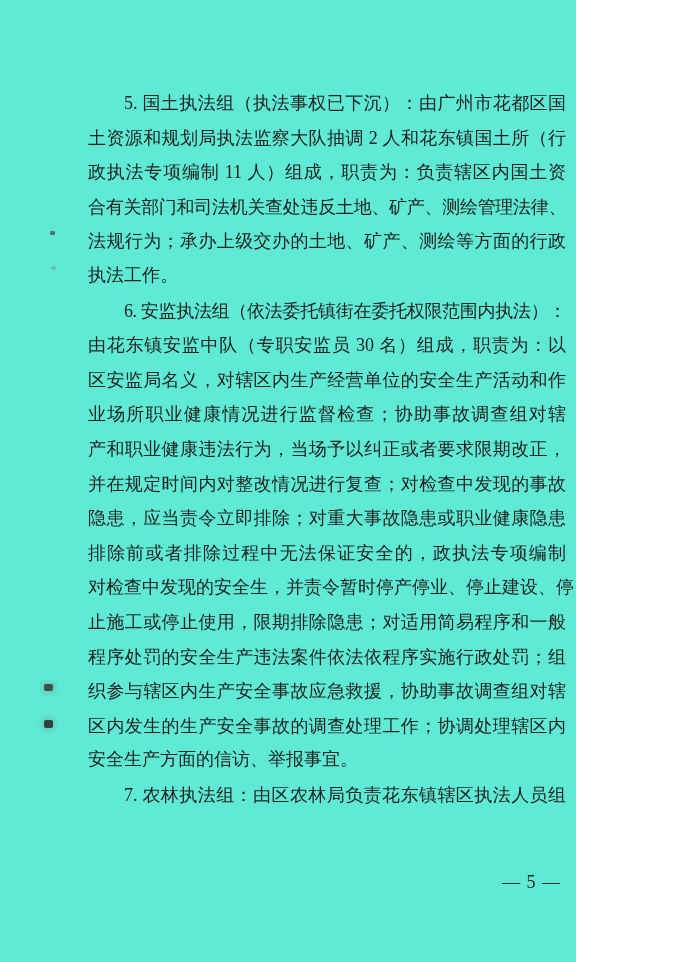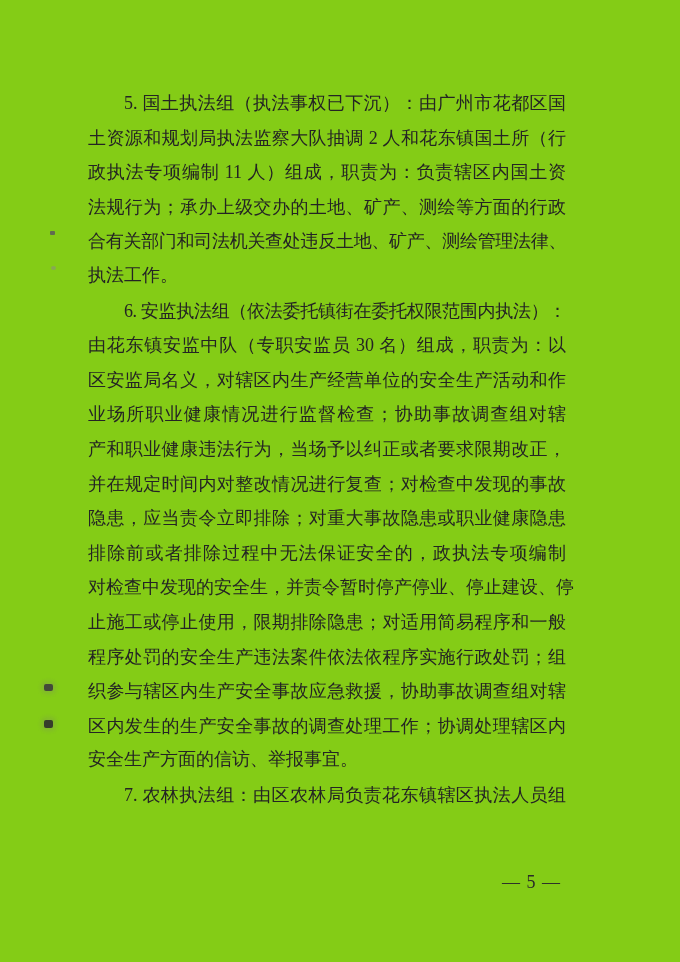--- a/index.html
+++ b/index.html
@@ -8,23 +8,23 @@
   }
   body {
     width: 680px;
     height: 962px;
     background: #ffffff;
     font-family: "Liberation Serif", serif;
     overflow: hidden;
   }
   .page {
     position: relative;
-    width: 680px;
+    width: 576px;
     height: 962px;
-    background: #84cc16;
+    background: #5eead4;
     color: #222222;
   }
   .doc-text {
     position: absolute;
     left: 88px;
     top: 86px;
     width: 478px;
     font-size: 18px;
     line-height: 34.6px;
     color: #242424;
@@ -65,22 +65,22 @@
 </style>
 </head>
 <body>
 
 <div class="page">
 
   <div class="doc-text">
     <div class="line indent">5. 国土执法组（执法事权已下沉）：由广州市花都区国</div>
     <div class="line">土资源和规划局执法监察大队抽调 2 人和花东镇国土所（行</div>
     <div class="line">政执法专项编制 11 人）组成，职责为：负责辖区内国土资</div>
+    <div class="line tight">合有关部门和司法机关查处违反土地、矿产、测绘管理法律、</div>
     <div class="line">法规行为；承办上级交办的土地、矿产、测绘等方面的行政</div>
-    <div class="line tight">合有关部门和司法机关查处违反土地、矿产、测绘管理法律、</div>
     <div class="line end">执法工作。</div>
     <div class="line indent tight">6. 安监执法组（依法委托镇街在委托权限范围内执法）：</div>
     <div class="line">由花东镇安监中队（专职安监员 30 名）组成，职责为：以</div>
     <div class="line">区安监局名义，对辖区内生产经营单位的安全生产活动和作</div>
     <div class="line">业场所职业健康情况进行监督检查；协助事故调查组对辖</div>
     <div class="line">产和职业健康违法行为，当场予以纠正或者要求限期改正，</div>
     <div class="line">并在规定时间内对整改情况进行复查；对检查中发现的事故</div>
     <div class="line">隐患，应当责令立即排除；对重大事故隐患或职业健康隐患</div>
     <div class="line">排除前或者排除过程中无法保证安全的，政执法专项编制</div>
     <div class="line">对检查中发现的安全生，并责令暂时停产停业、停止建设、停</div>

